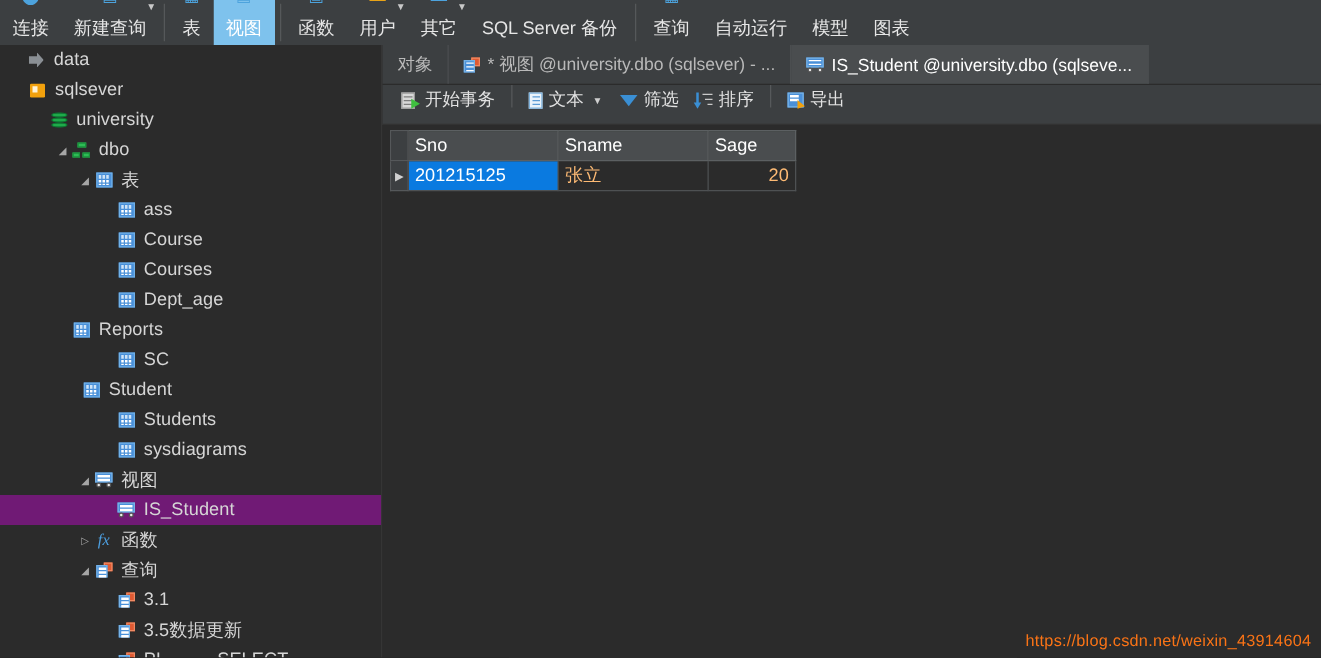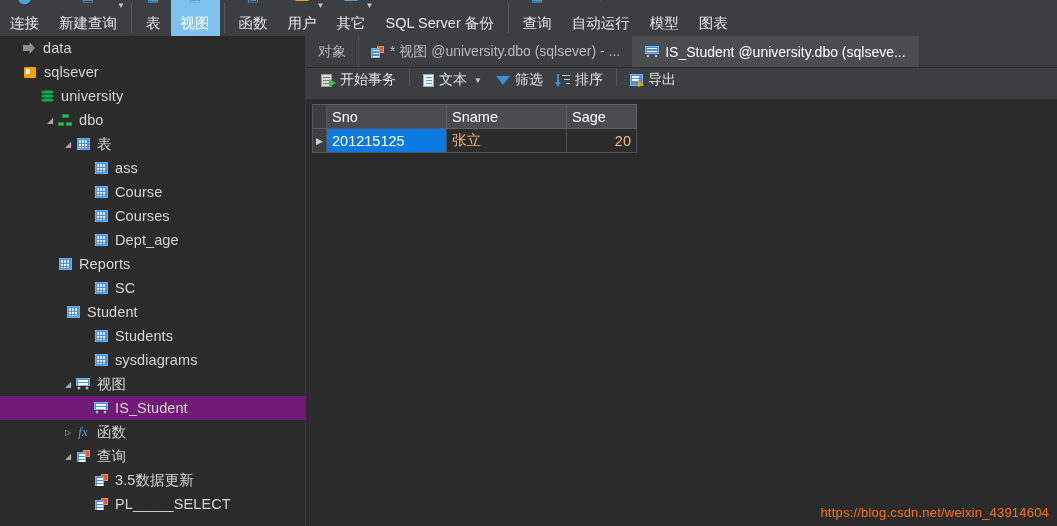--- a/index.html
+++ b/index.html
@@ -685,20 +685,30 @@
       </div>
       <div class="tree-row" style="padding-left: 62px;">
         <span class="twisty">◢</span>
         <span class="ticon">
           <span class="ic-query">
             <span class="qb"></span>
             <span class="qa"></span>
           </span>
         </span>
         <span class="tlabel">查询</span>
+      </div>
+      <div class="tree-row" style="padding-left: 80px;">
+        <span class="twisty spacer">&nbsp;</span>
+        <span class="ticon">
+          <span class="ic-query">
+            <span class="qb"></span>
+            <span class="qa"></span>
+          </span>
+        </span>
+        <span class="tlabel">3.1</span>
       </div>
       <div class="tree-row" style="padding-left: 80px;">
         <span class="twisty spacer">&nbsp;</span>
         <span class="ticon">
           <span class="ic-query">
             <span class="qb"></span>
             <span class="qa"></span>
           </span>
         </span>
         <span class="tlabel">3.5数据更新</span>

